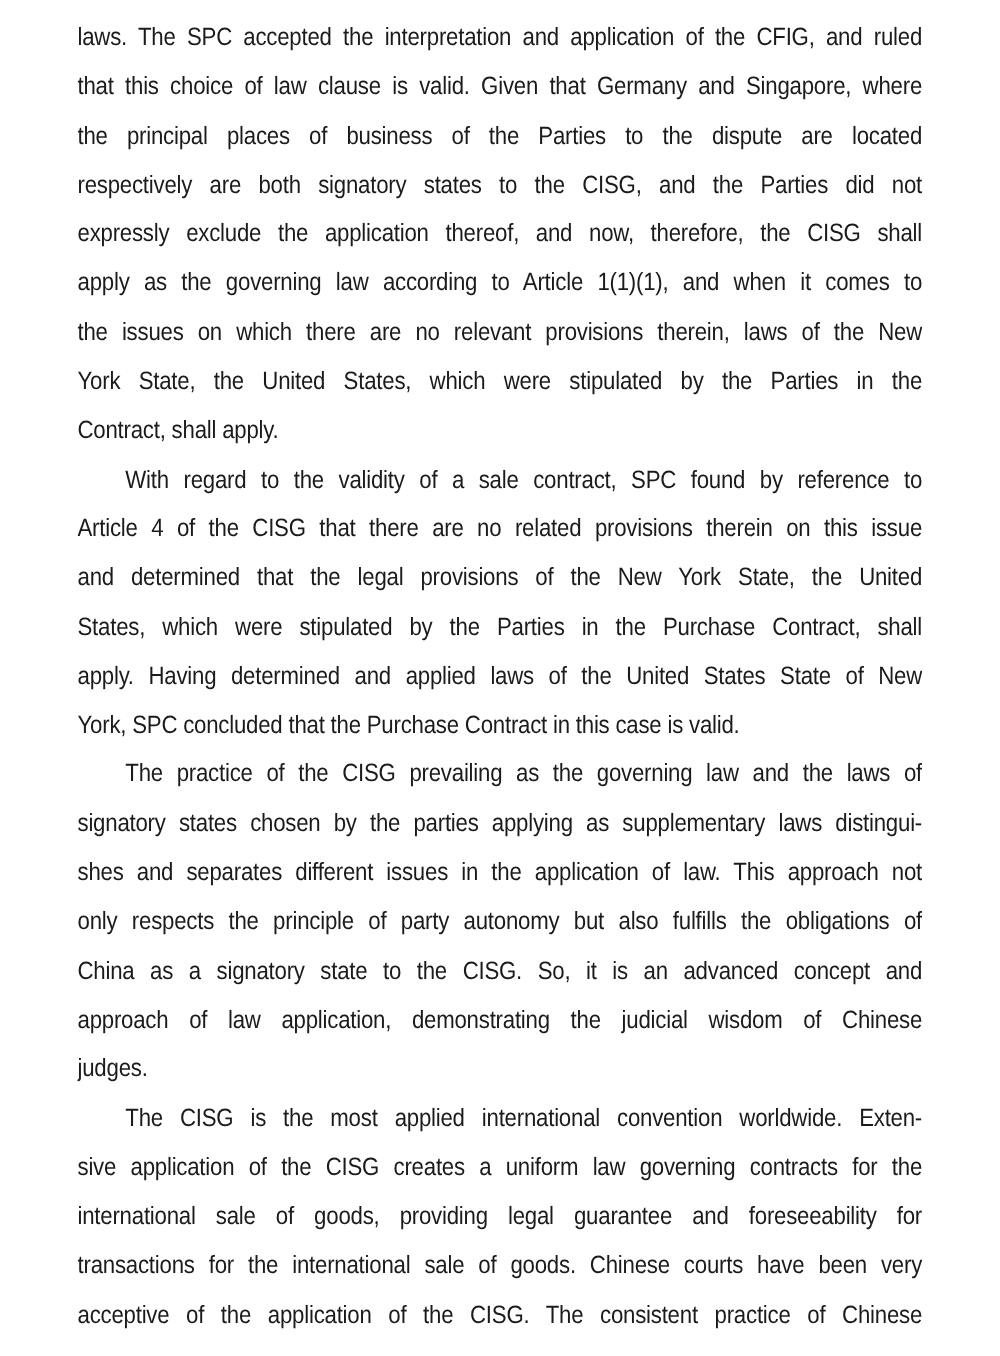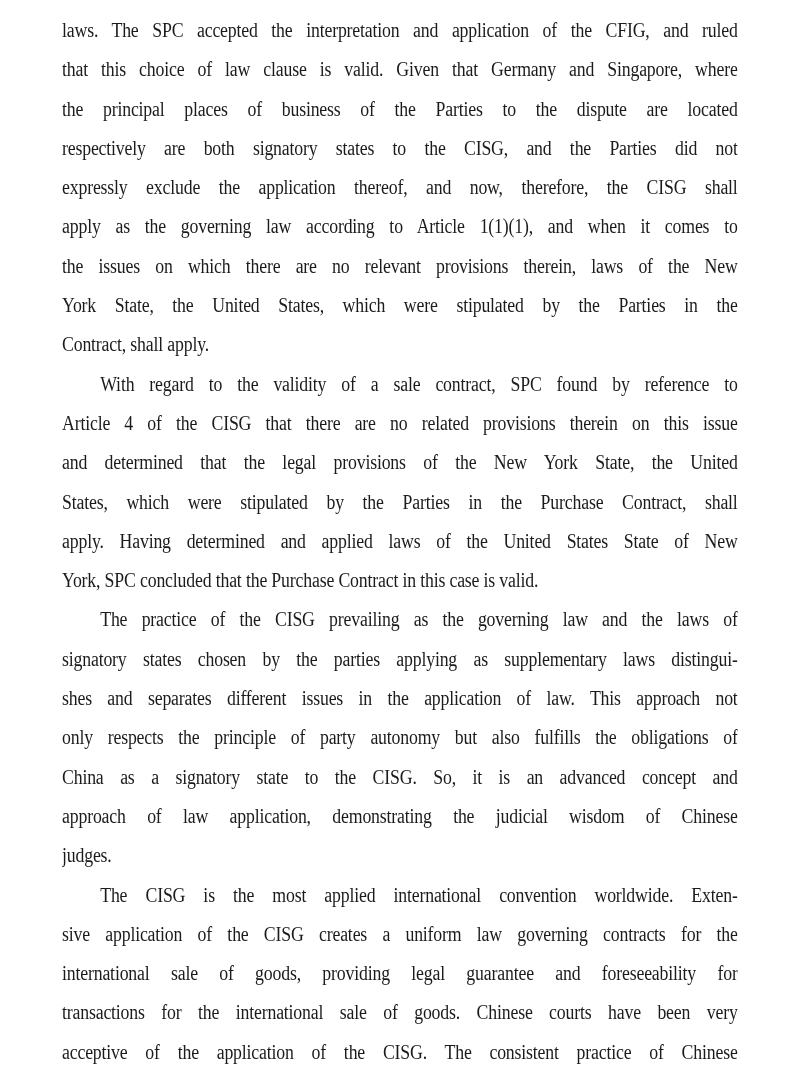--- a/index.html
+++ b/index.html
@@ -6,21 +6,21 @@
     margin: 0;
     padding: 0;
     background: #ffffff;
   }
   .page {
     position: relative;
     width: 800px;
     height: 1085px;
     background: #ffffff;
     overflow: hidden;
-    font-family: Liberation Serif, serif;
+    font-family: Liberation Sans, sans-serif;
   }
   .text-column {
     position: absolute;
     top: 11px;
     left: 62px;
     width: 760px;
     transform: scaleX(0.889);
     transform-origin: 0 0;
     font-size: 20px;
     line-height: 39.3px;

